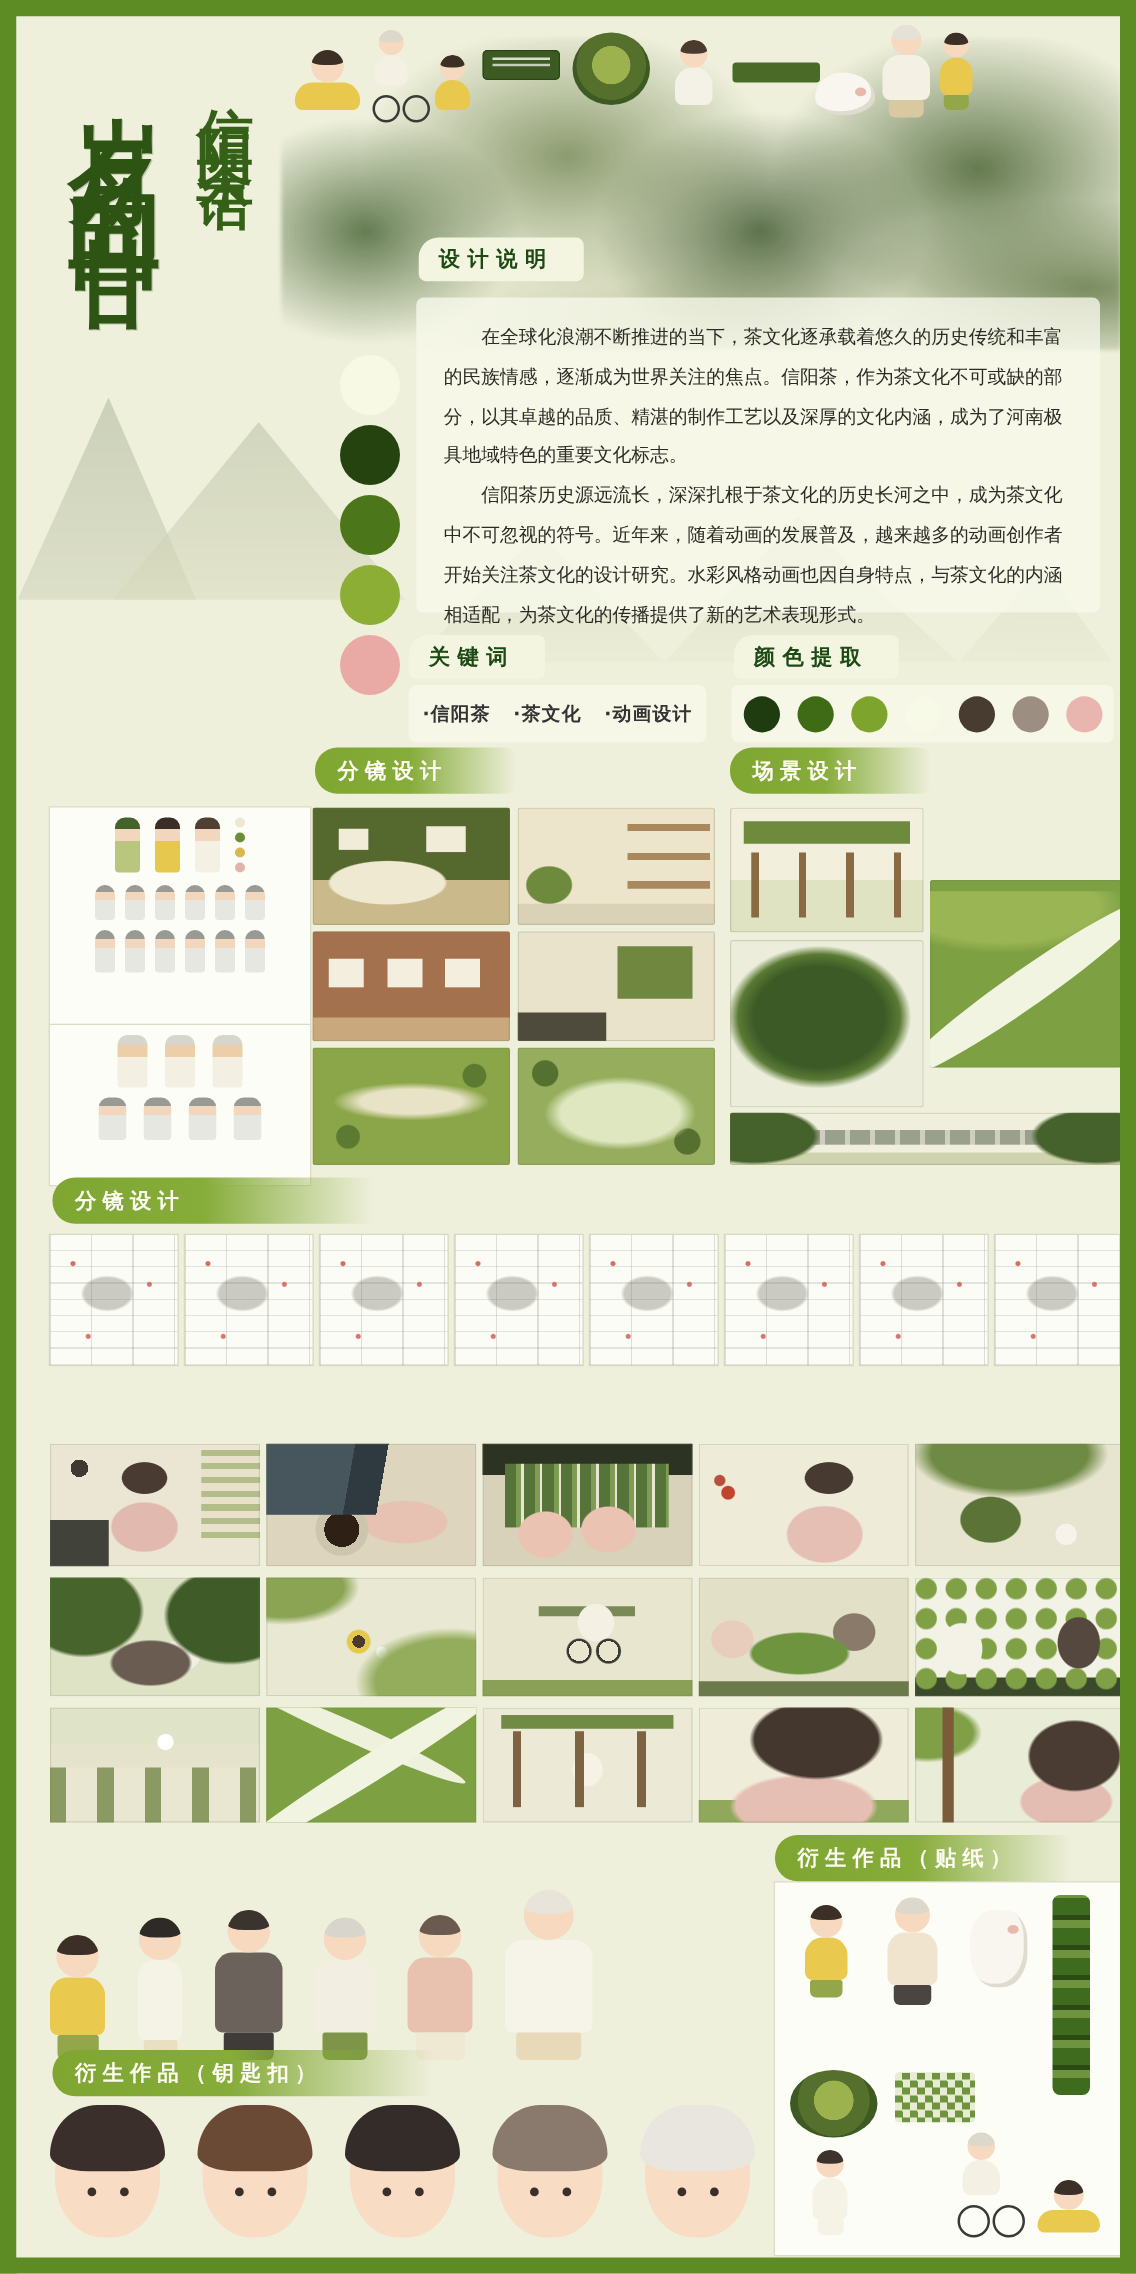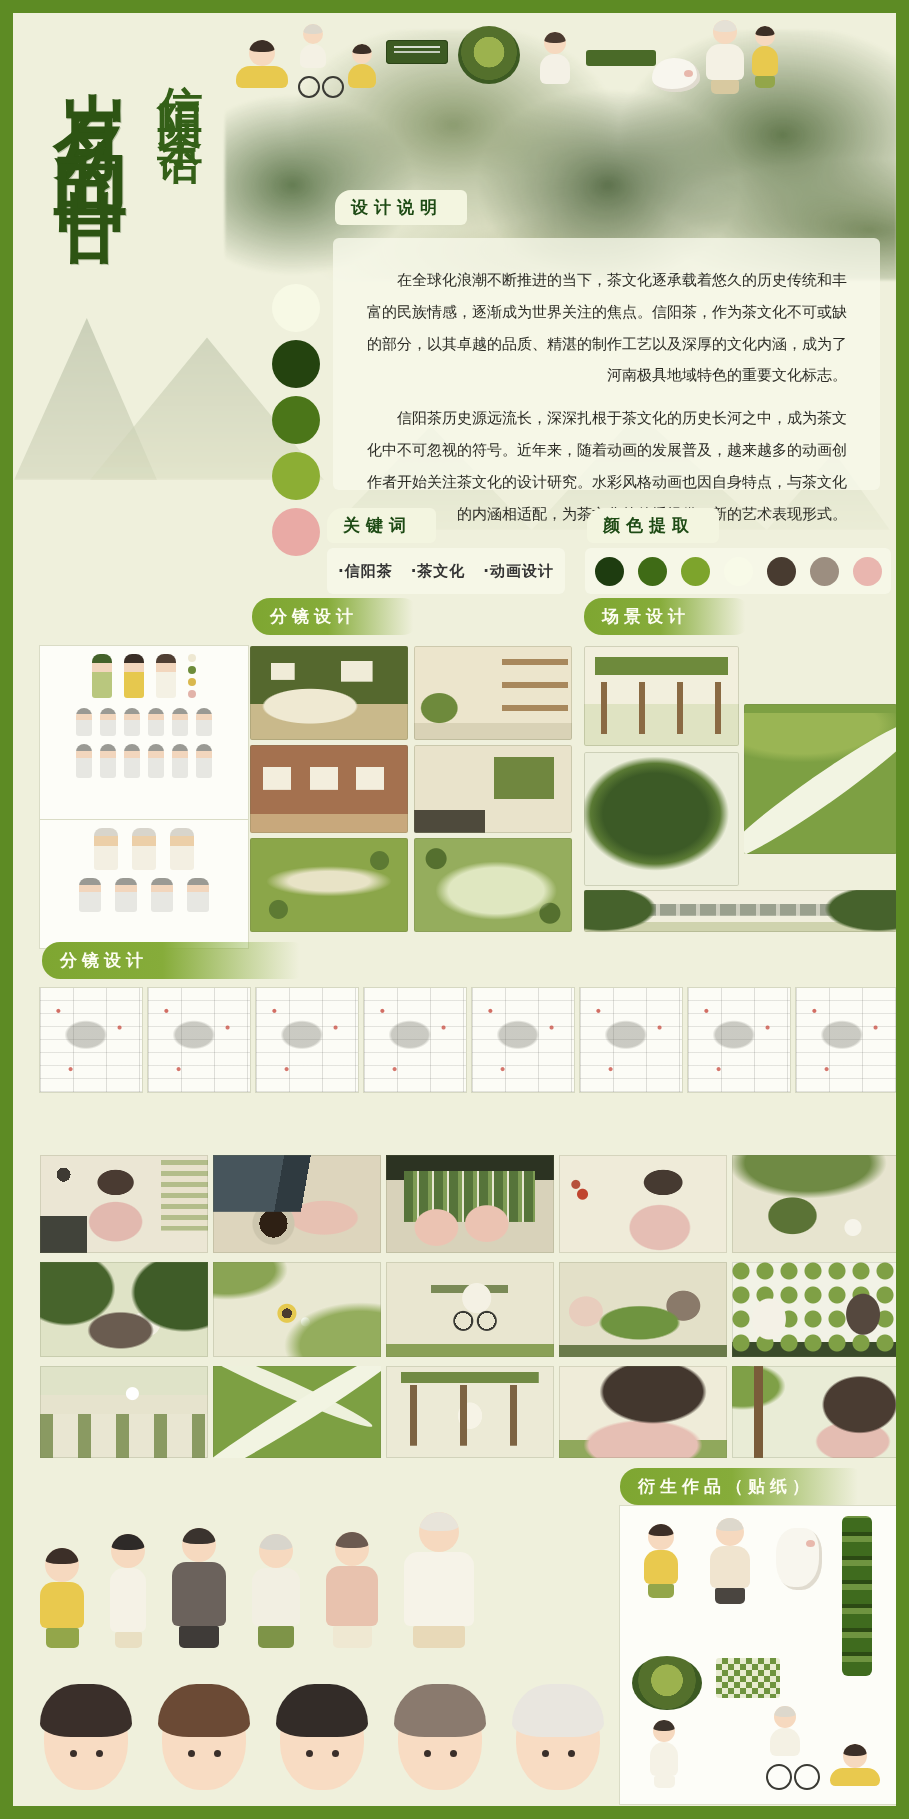--- a/index.html
+++ b/index.html
@@ -40,21 +40,21 @@
   
   .tag-cream{background:#f3f5e0;border-radius:16px 6px 6px 6px;color:#1d4a14;
     font-family:"DejaVu Serif","Liberation Serif",serif;font-weight:bold;font-size:17px;
     letter-spacing:6px;padding:6px 24px 6px 16px;z-index:6;}
   .tag-green{color:#fdfdf2;font-family:"DejaVu Serif","Liberation Serif",serif;font-weight:bold;
     font-size:17px;letter-spacing:5px;padding:7px 0 7px 18px;border-radius:18px;z-index:6;
     background:linear-gradient(90deg,#7ea631 0%,#86ac3a 45%,rgba(134,172,58,0) 96%);}
   
   .panel{background:rgba(247,249,235,.78);border-radius:6px;z-index:5;}
   .desc-text{padding:16px 22px 10px 22px;font-size:15px;line-height:2.12;color:#2b2b25;}
-  .desc-text p{margin:11px;text-indent:2em;text-align:right;}
+  .desc-text p{margin:0;text-indent:2em;}
   .kw-items{display:flex;align-items:center;justify-content:center;gap:18px;
     font-size:15px;font-weight:bold;color:#333;letter-spacing:1px;}
   .sw-row{display:flex;align-items:center;justify-content:center;gap:14px;}
   .sw{width:29px;height:29px;border-radius:50%;}
   .side-dot{width:48px;height:48px;border-radius:50%;z-index:6;}
   
   .img{box-shadow:inset 0 0 0 1px rgba(110,120,80,.25);border-radius:2px;z-index:4;}
   .white-card{background:#fdfdf8;box-shadow:0 0 0 1px #dadcc6;z-index:4;}
   
   .mini{width:16px;height:32px;border-radius:8px 8px 3px 3px;flex:none;
@@ -425,20 +425,21 @@
       </div>
       <div class="wheel abs" style="left:-4px;top:58px;width:22px;height:22px"></div>
       <div class="wheel abs" style="left:24px;top:58px;width:22px;height:22px"></div>
     </div>
     <div class="abs std" style="left:210px;top:238px;--hair:#3c2f28;--top:#e9c94e;--bw:50px;--bh:18px;--lh:6px;--bottom:#93a64a">
       <div class="head" style="--hw:24px"></div>
         <div class="body"></div>
     </div>
   </div>
 
+  <div class="abs tag-green" style="left:42px;top:1640px;width:300px">衍生作品（钥匙扣）</div>
   <div class="abs" style="left:44px;top:1688px;width:560px;display:flex;gap:34px;z-index:5">
     <div class="kh" style="--hair:#3a2f2a"></div>
     <div class="kh" style="--hair:#6b4a35"></div>
     <div class="kh" style="--hair:#332c28"></div>
     <div class="kh" style="--hair:#8a7a6e"></div>
     <div class="kh" style="--hair:#e9e6df"></div>
   </div>
 
   <div class="frame top" style="background: rgb(93, 139, 36);"></div>
   <div class="frame bottom" style="background: rgb(93, 139, 36);"></div>

